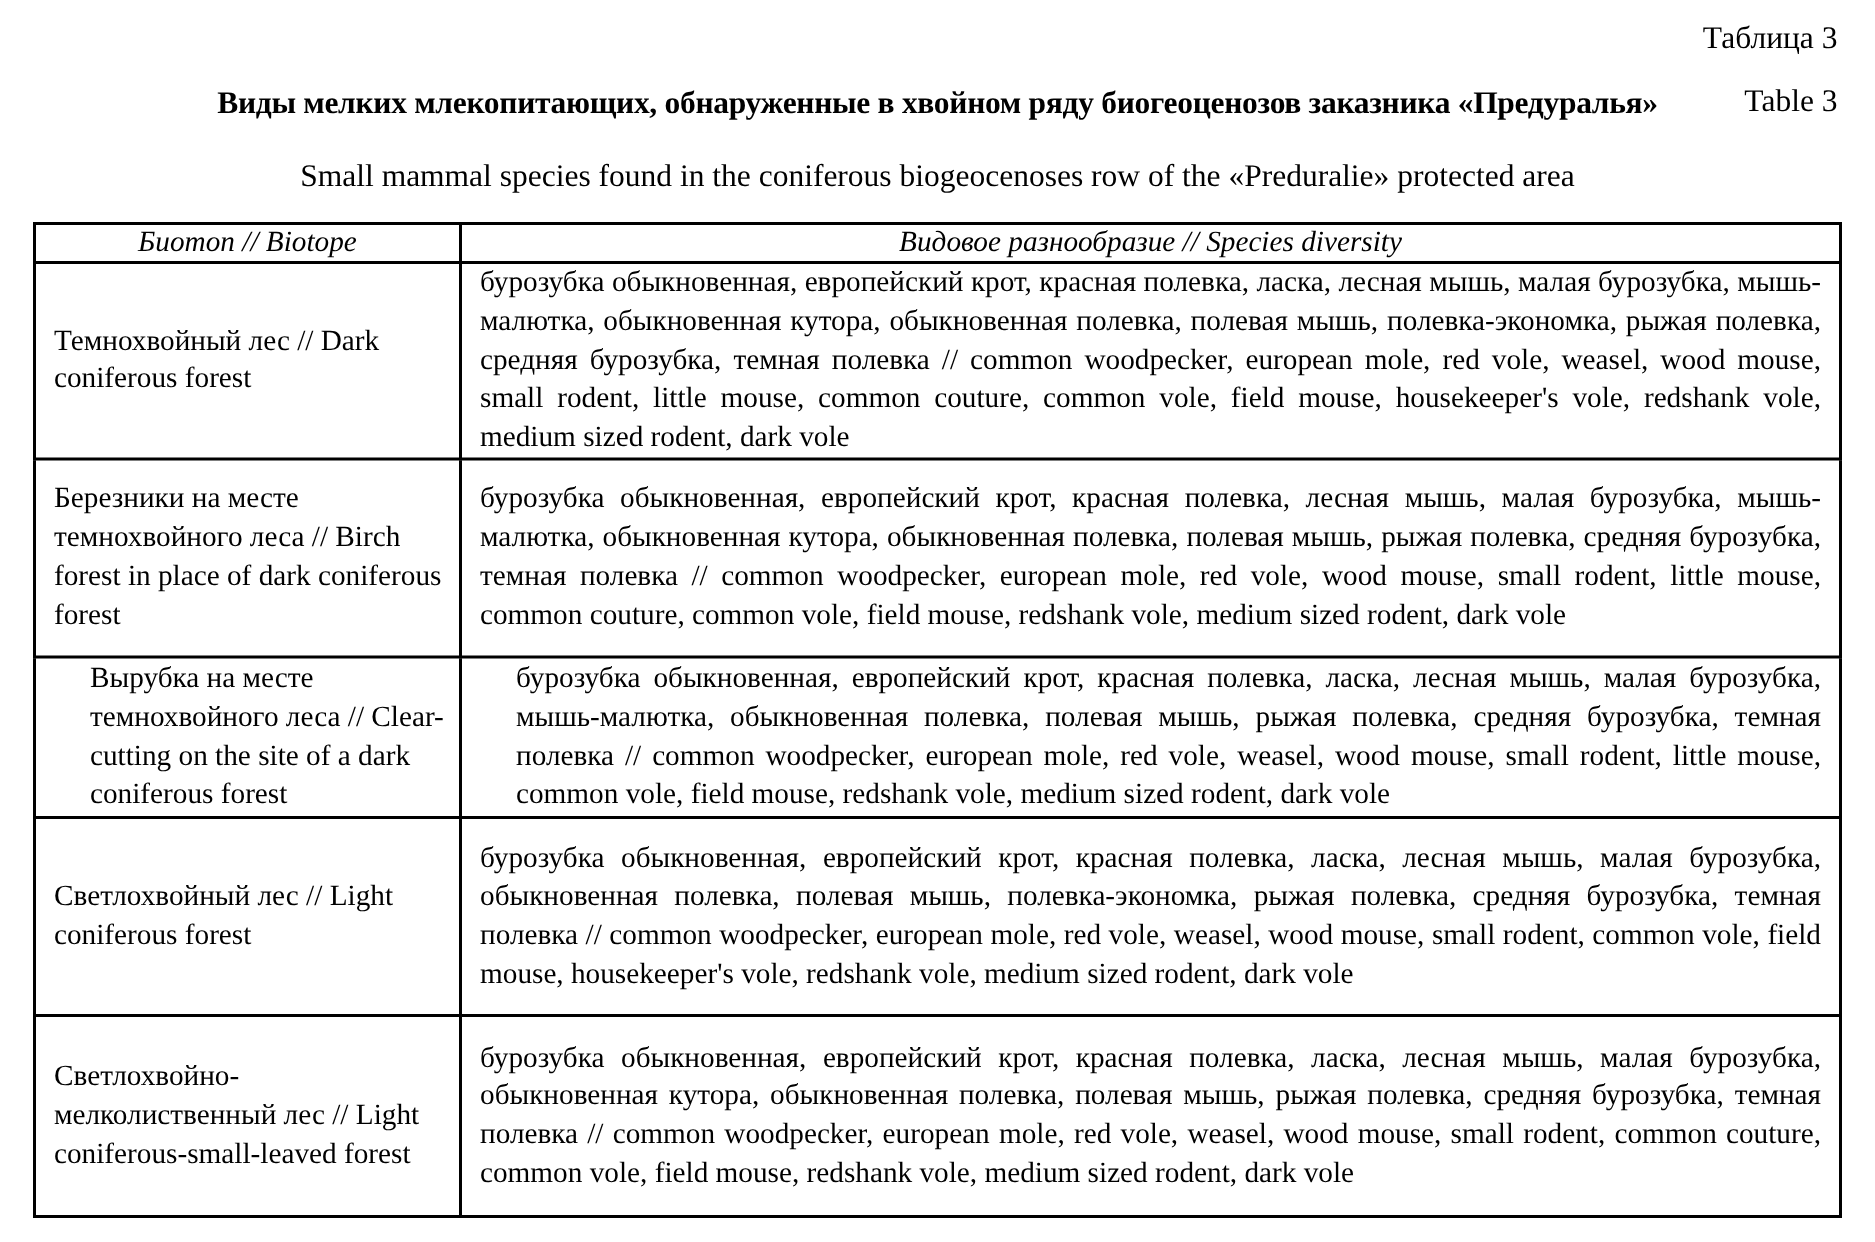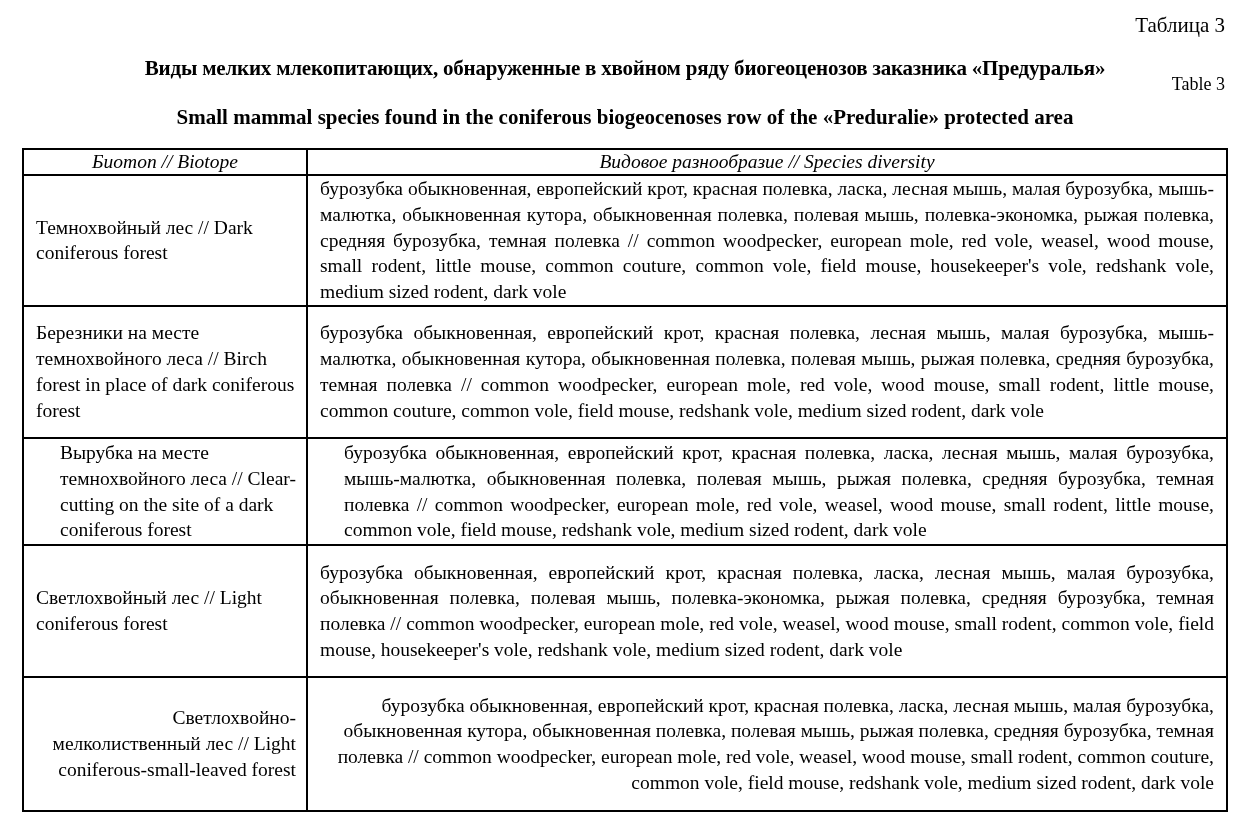--- a/index.html
+++ b/index.html
@@ -31,32 +31,32 @@
       text-align: center;
       font-size: 21px;
       font-weight: bold;
       line-height: 28px;
       letter-spacing: -0.2px;
       margin-top: 12px;
     }
     .label-en {
       position: absolute;
       right: 25px;
-      top: 71px;
-      font-size: 18px;
+      top: 54px;
+      font-size: 21px;
       line-height: 26px;
     }
     .title-en {
       position: absolute;
       left: 0;
       width: 1250px;
       top: 103px;
       text-align: center;
       font-size: 21px;
-      font-weight: bold;
+      font-weight: normal;
       line-height: 28px;
     }
     table.species-table {
       position: absolute;
       left: 22px;
       top: 148px;
       width: 1204px;
       border-collapse: collapse;
       table-layout: fixed;
     }
@@ -84,21 +84,21 @@
     }
     td.species {
       padding: 0 12px 0 12px;
       text-align: justify;
       vertical-align: top;
     }
     tr.r1 td { height: 126px; }
     tr.r2 td { height: 128px; border-radius: 15px; }
     tr.r3 td { height: 103px; padding-left: 36px; }
     tr.r4 td { height: 128px; }
-    tr.r5 td { height: 130px; text-align: right; }
+    tr.r5 td { height: 130px; }
   </style>
 </head>
 <body>
 
 <div class="label-ru">Таблица 3</div>
 <div class="title-ru">Виды мелких млекопитающих, обнаруженные в хвойном ряду биогеоценозов заказника «Предуралья»</div>
 <div class="label-en">Table 3</div>
 <div class="title-en">Small mammal species found in the coniferous biogeocenoses row of the «Preduralie» protected area</div>
 
 <table class="species-table">

